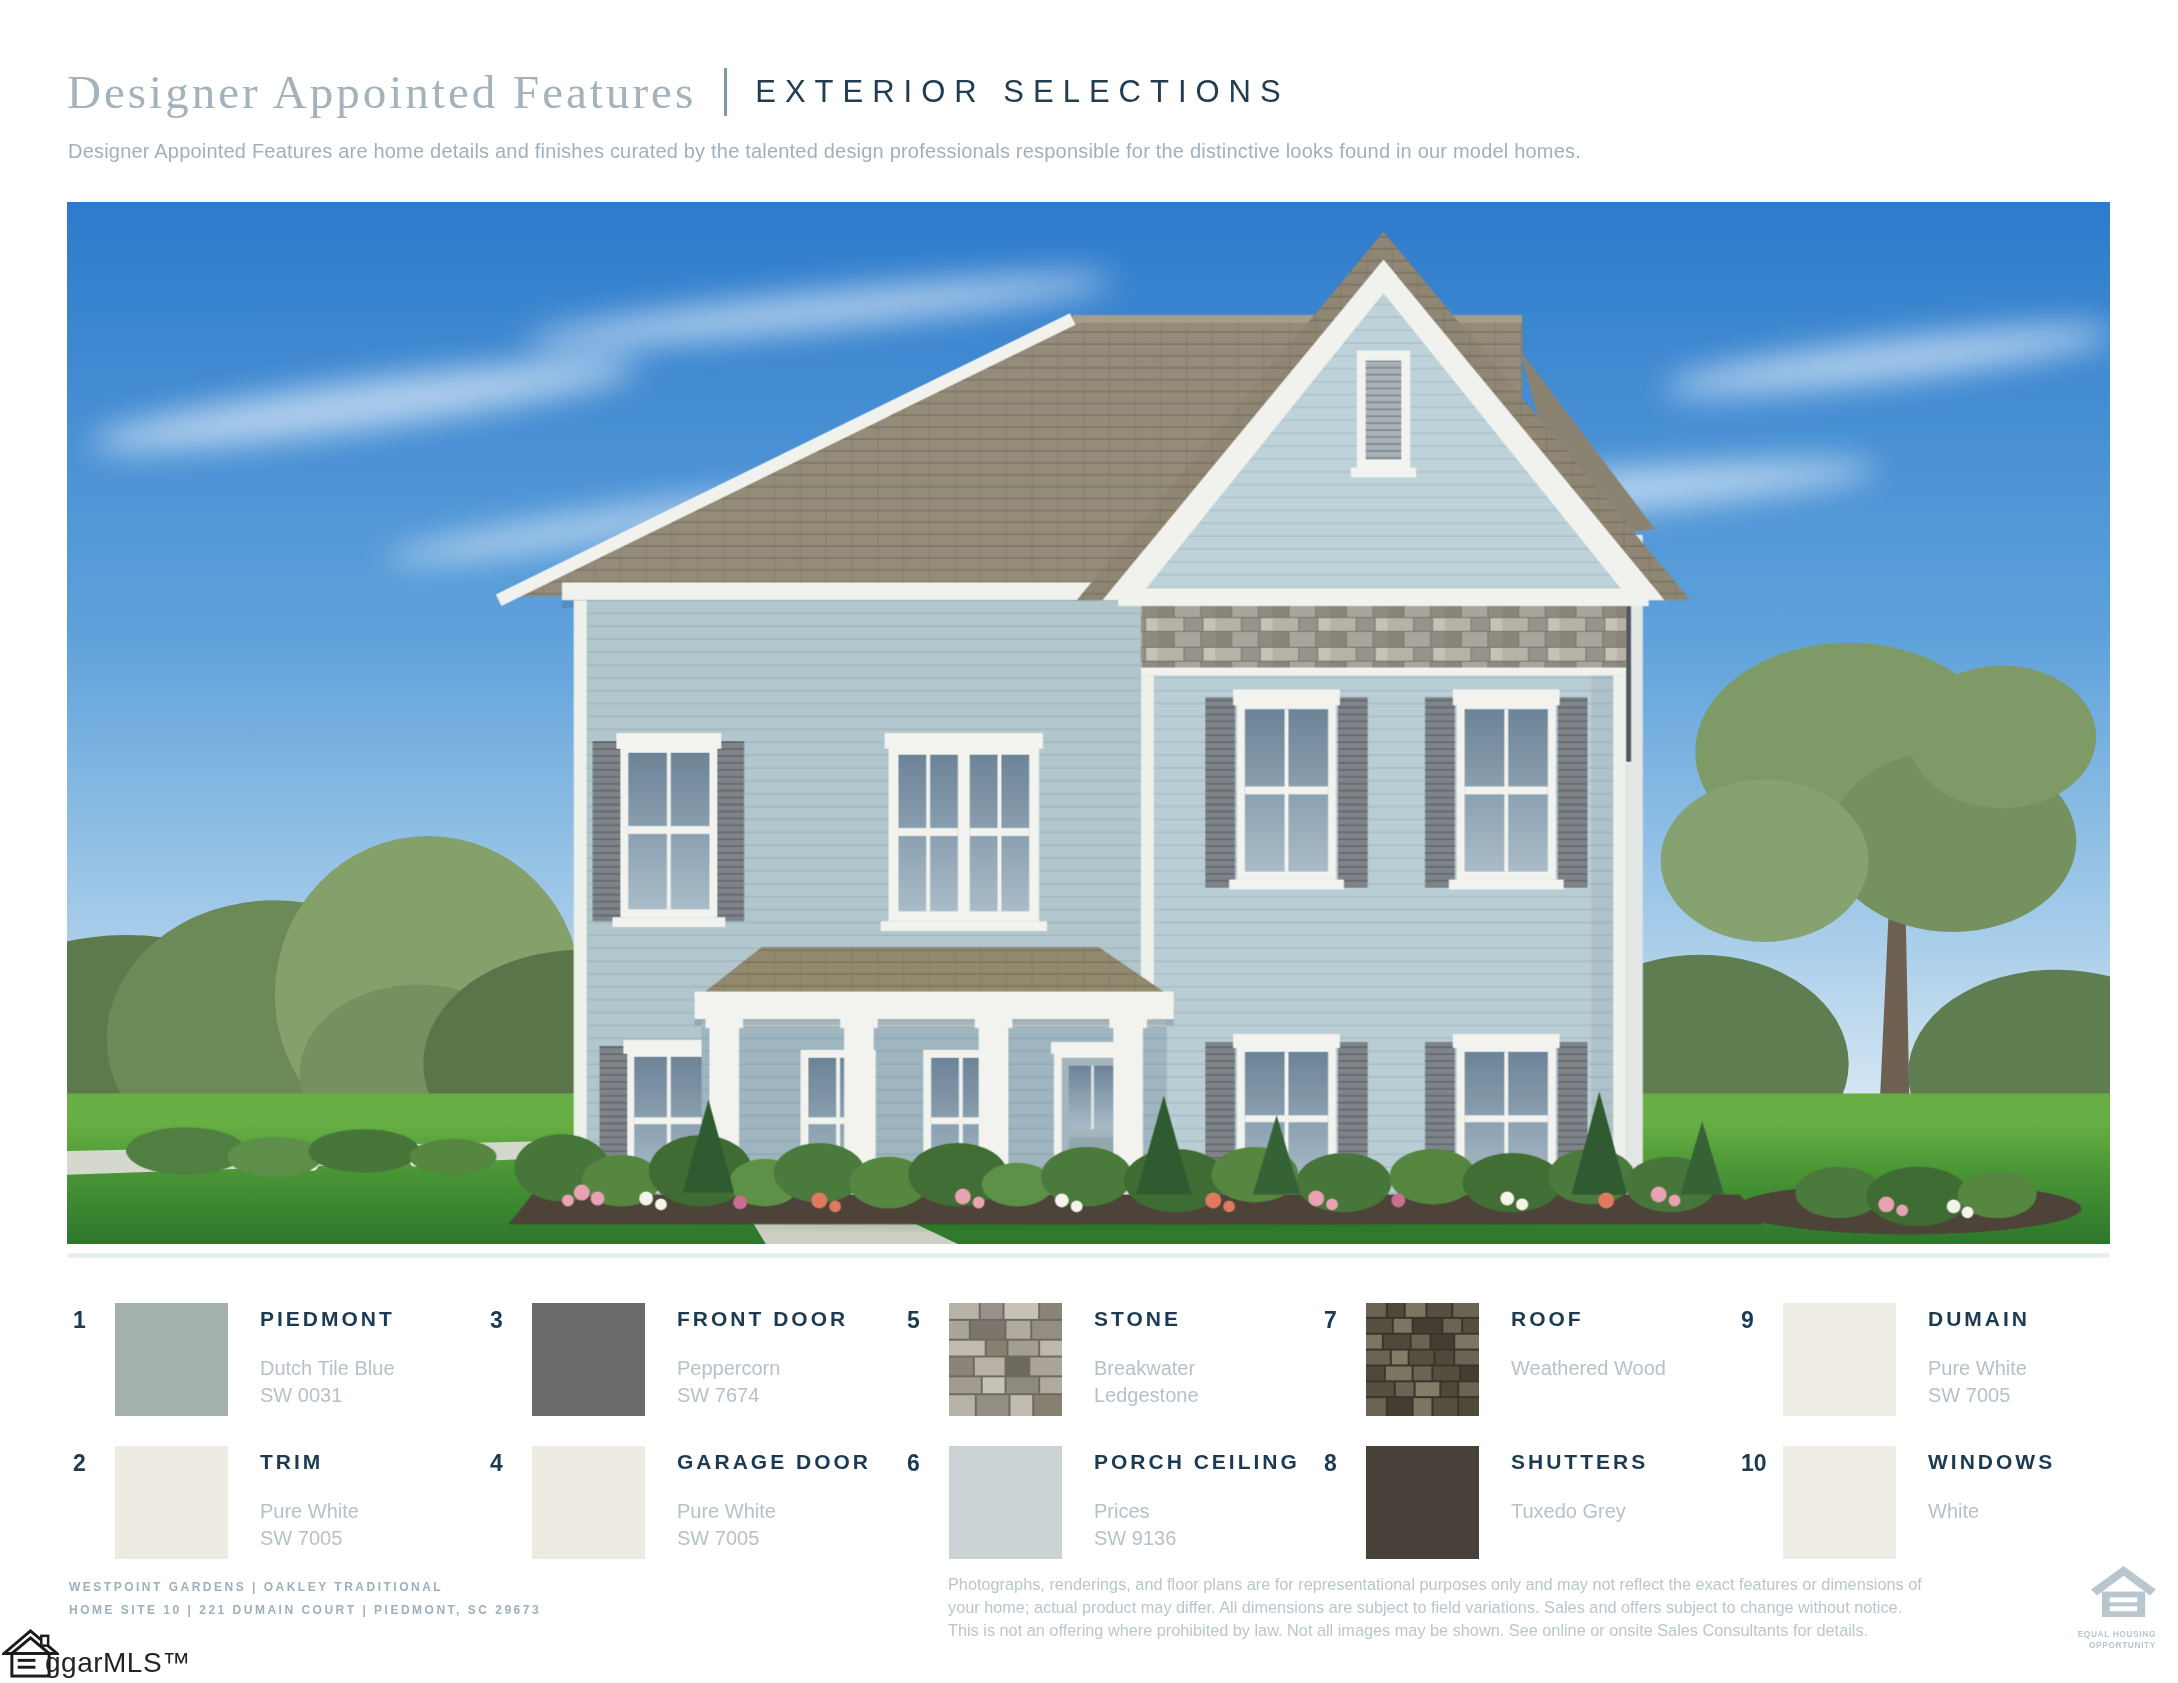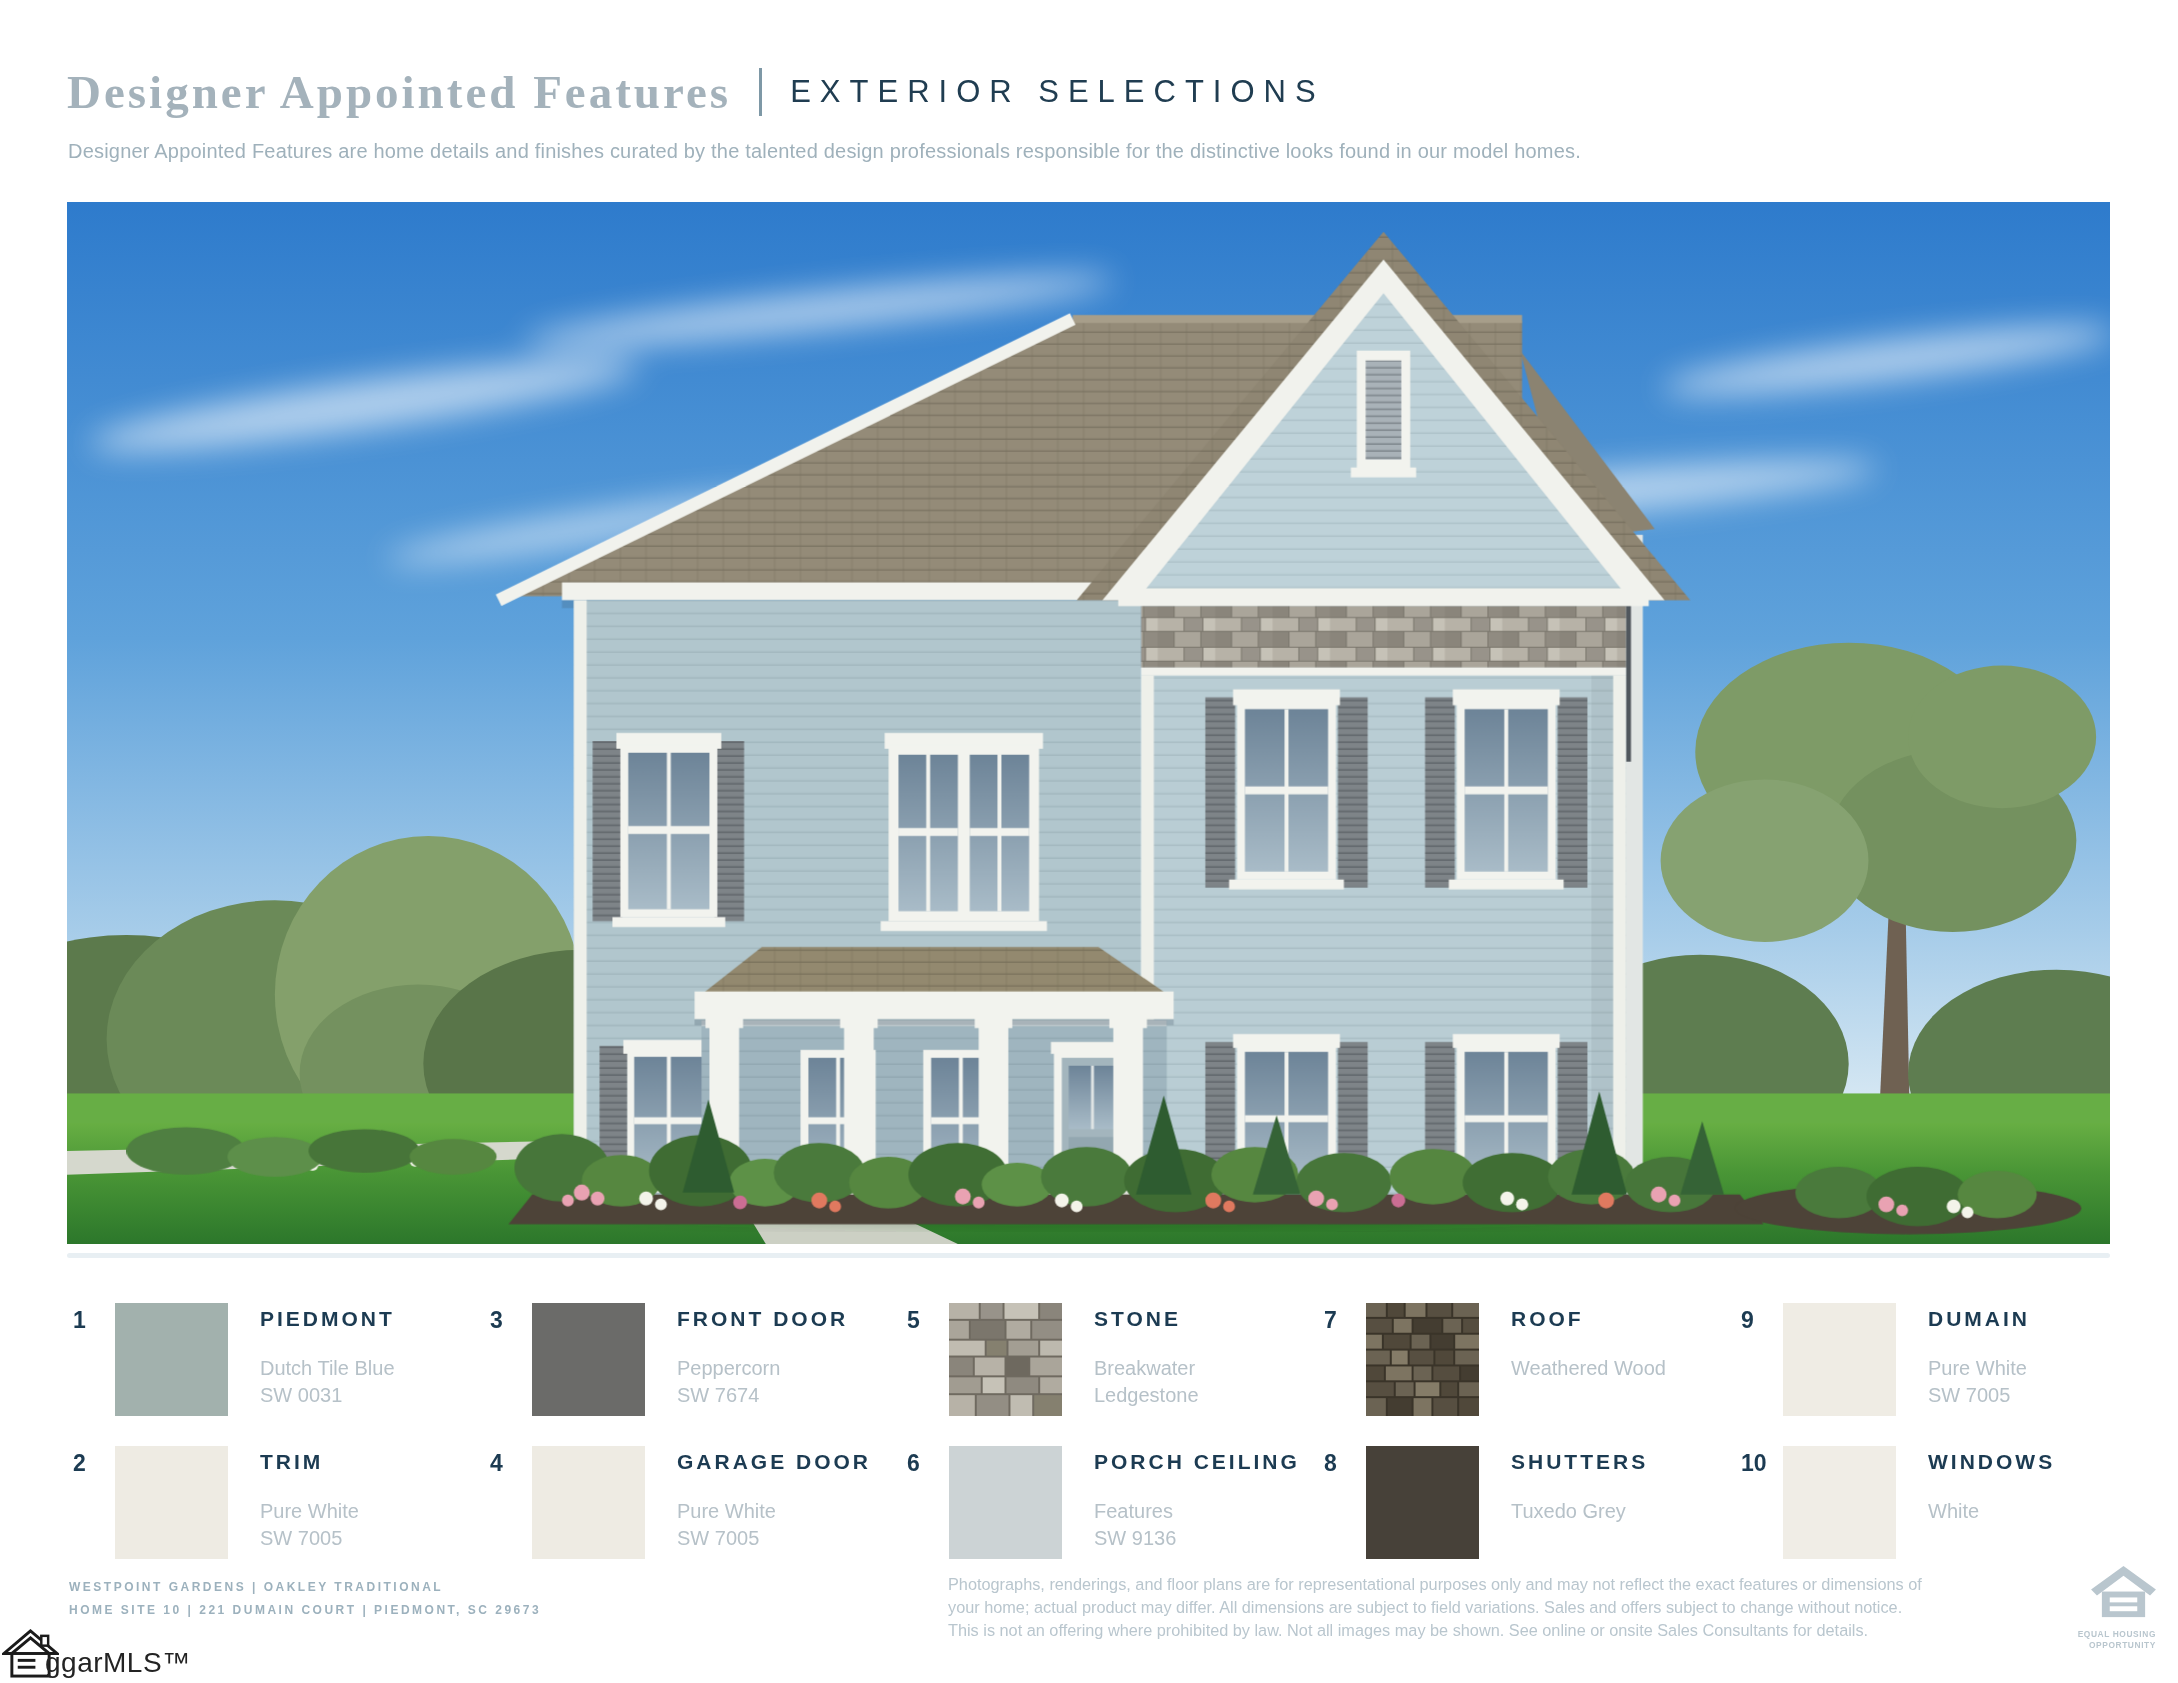--- a/index.html
+++ b/index.html
@@ -1,21 +1,21 @@
 <!DOCTYPE html>
 <html><head>
 <meta charset="utf-8">
 <style>
   html,body{margin:0;padding:0;background:#ffffff;}
   .page{position:relative;width:2178px;height:1683px;background:#ffffff;overflow:hidden;
         font-family:"Liberation Sans", sans-serif;}
   
   .hdr{position:absolute;left:67px;top:65px;display:flex;align-items:center;gap:28px;}
   .hdr-title{font-family:"Liberation Serif", serif;font-size:47px;color:#a4b2bb;
-             letter-spacing:3px;white-space:nowrap;font-weight:bold;}
+             letter-spacing:3px;white-space:nowrap;}
   .hdr-divider{width:3px;height:48px;background:#7e98a6;}
   .hdr-section{font-size:31px;color:#203d51;letter-spacing:9px;white-space:nowrap;font-weight:500;}
   .hdr-sub{position:absolute;left:68px;top:140px;font-size:20px;color:#9fb1bb;letter-spacing:0.2px;}
   
   .hero{position:absolute;left:67px;top:202px;width:2043px;height:1042px;}
   .hero svg{display:block;width:100%;height:100%;}
   .divider-rule{position:absolute;left:67px;top:1253px;width:2043px;height:5px;
                 background:#e8eff3;border-radius:3px;}
   
   .swatch-grid{position:absolute;left:73px;top:1303px;display:grid;
@@ -485,21 +485,21 @@
         </div>
       </div>
     </div>
 
     <div class="swatch-cell">
       <span class="sw-num">6</span>
       <div class="sw-chip" style="background: rgb(204, 211, 213);"></div>
       <div class="sw-text">
         <div class="sw-label">PORCH CEILING</div>
         <div class="sw-lines">
-          <div class="sw-line">Features</div>
+          <div class="sw-line">Prices</div>
           <div class="sw-line">SW 9136</div>
         </div>
       </div>
     </div>
 
     <div class="swatch-cell">
       <span class="sw-num">7</span>
       <div class="sw-chip">
         <svg viewBox="0 0 114 114">
           <rect width="114" height="114" fill="#3a3429"></rect>

